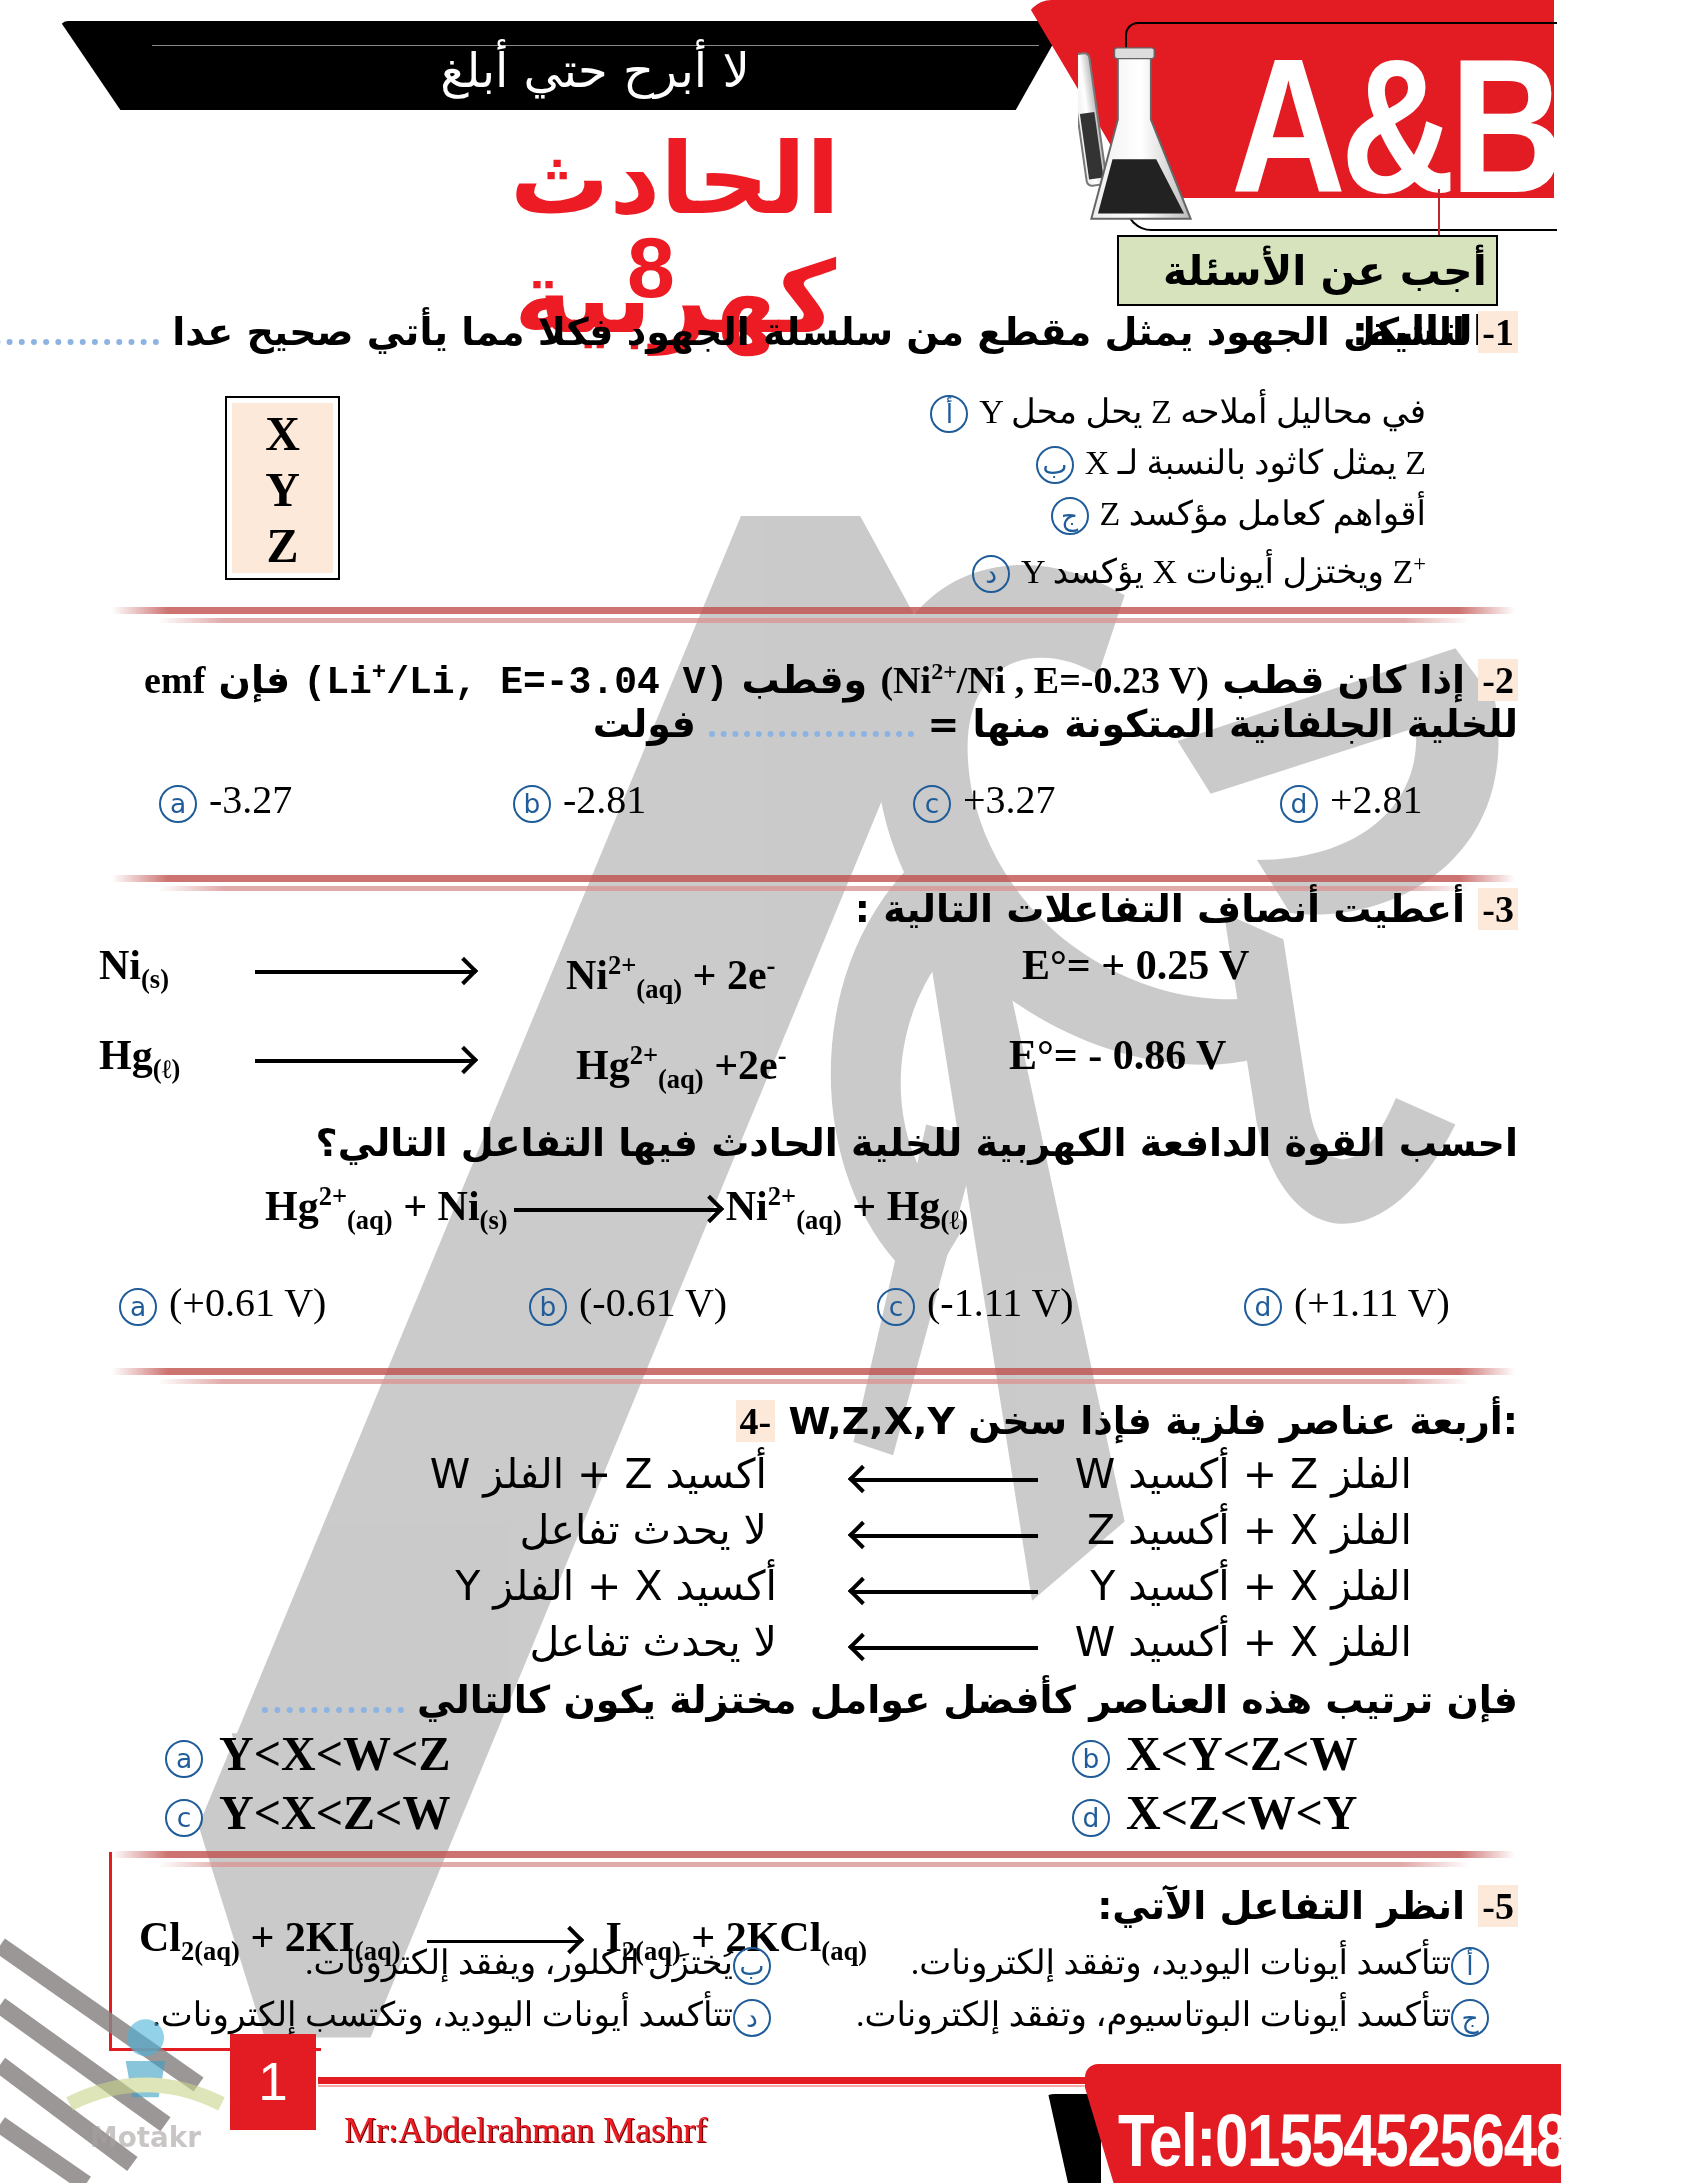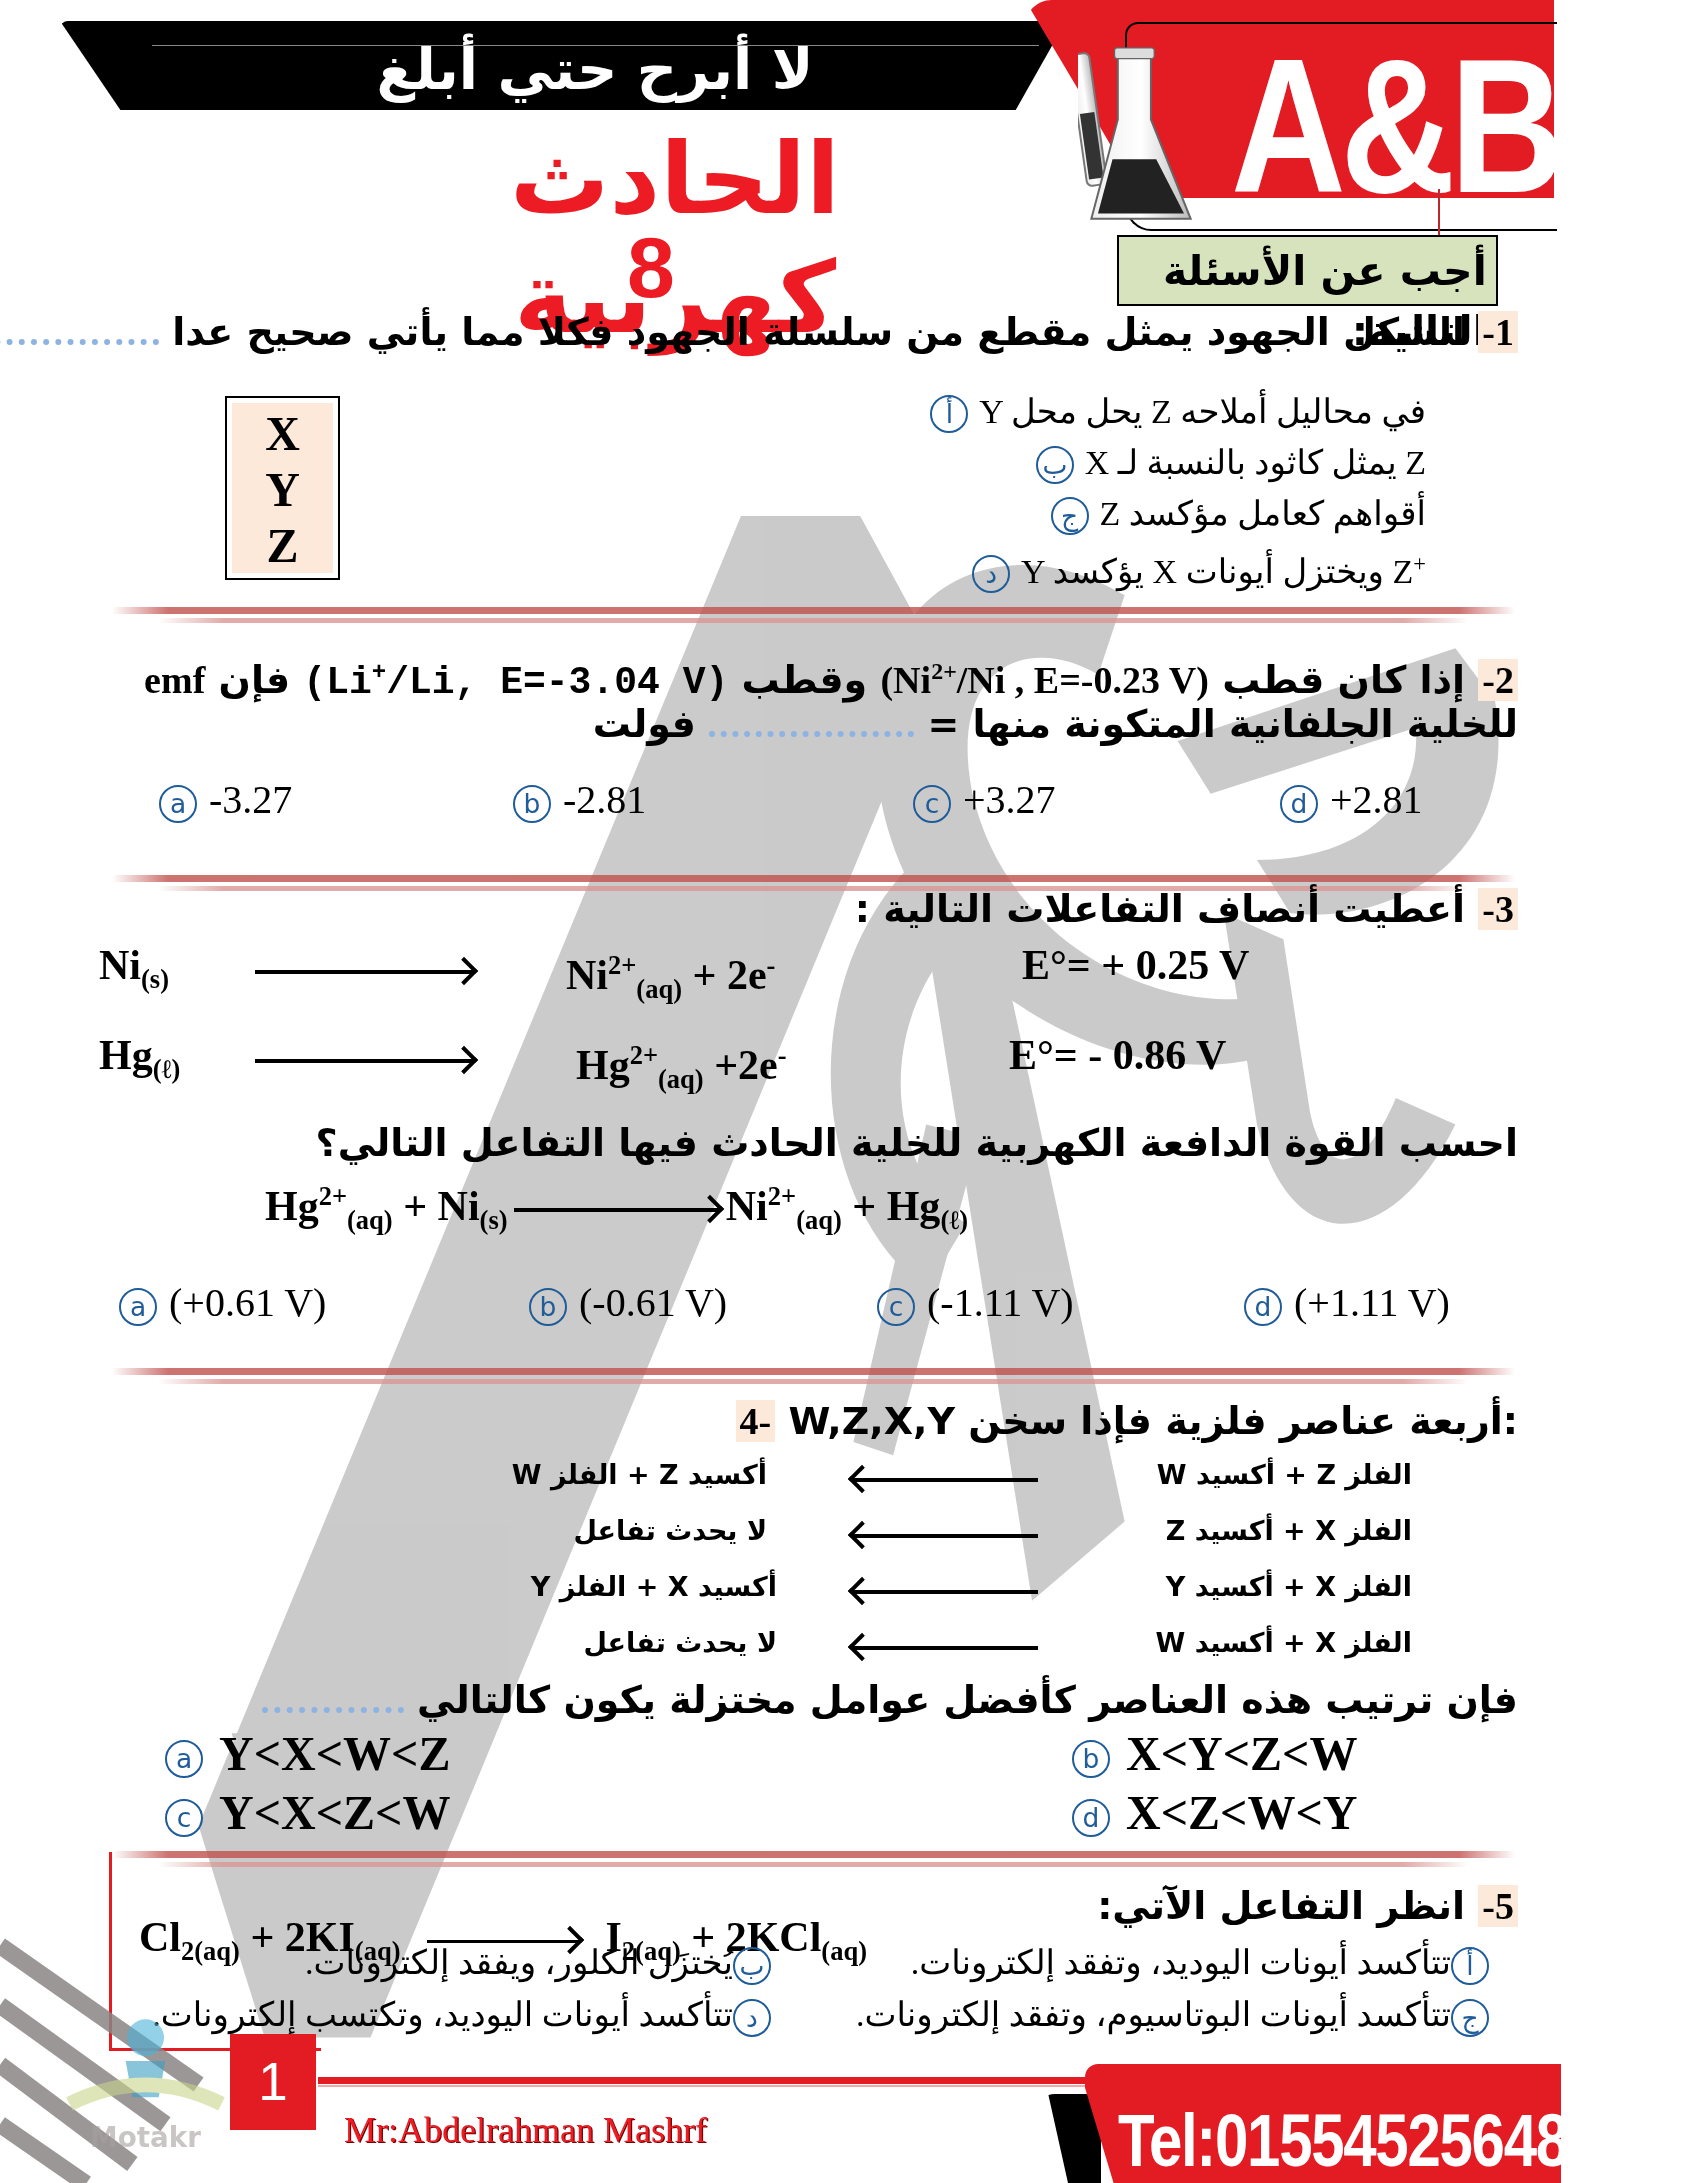--- a/index.html
+++ b/index.html
@@ -12,21 +12,21 @@
   .sans  { font-family:"Liberation Sans", "DejaVu Sans", sans-serif; }
 
   
   .watermark { position:absolute; left:0; top:0; width:1687px; height:2183px; pointer-events:none; z-index:0; }
   .content { position:relative; z-index:1; }
 
   
   .header-black { left:60px; top:21px; width:1006px; height:89px; background:#000; 
       clip-path: polygon(0 0, 100% 0, 95% 100%, 6% 100%); border-radius:8px; }
   .header-line { left:152px; top:45px; width:887px; height:1.3px; background:#888; }
-  .header-slogan { left:198px; top:26.5px; width:794px; text-align:center; color:#fff; font-size:56px; font-weight:bold; line-height:86px; }
+  .header-slogan { left:198px; top:26.5px; width:794px; text-align:center; color:#fff; font-size:48px; font-weight:normal; line-height:86px; }
   .header-red { left:1025px; top:0; width:529px; height:198px; background:#e31b23;
       clip-path: polygon(0 0, 100% 0, 100% 100%, 22% 100%, 10% 45%); border-top-left-radius:26.5px; }
   .header-red-inner { left:1125px; top:22px; width:430px; height:205px; border:2px solid #000; border-right:none; border-bottom-left-radius:26.5px; border-top-left-radius:13.2px; }
   .logo-ab { left:1231px; top:23px; width:304px; text-align:center; color:#fff; font-size:159px; font-weight:bold; line-height:172px; letter-spacing:-5.3px; transform:scaleY(1.2); transform-origin:top; }
   .flask { left:1078px; top:40px; width:126px; height:192px; }
   .red-connector { left:1438px; top:189px; width:2px; height:46px; background:#c0272d; }
 
   .title-main { left:344px; top:119px; width:662px; text-align:center; color:#ed1c24; font-size:99px; font-weight:bold; line-height:119px; }
   .title-num { left:595px; top:218px; width:112px; text-align:center; color:#ed1c24; font-size:86px; font-weight:bold; line-height:99px; }
 
@@ -52,21 +52,21 @@
   .mc { font-size:40px; white-space:nowrap; line-height:46px; }
   .mc .opt-circle { margin-right:12px; }
 
   .eq { font-size:42px; font-weight:bold; white-space:nowrap; line-height:53px; }
   .eq sub, .eq sup { font-size:26.5px; }
   .arrow-r { display:inline-block; width:218px; height:4px; background:#000; position:relative; vertical-align:middle; }
   .arrow-r::after { content:""; position:absolute; right:-1.3px; top:-9.3px; width:16px; height:16px; border-top:4px solid #000; border-right:4px solid #000; transform:rotate(45deg); }
   .arrow-l { display:inline-block; width:185px; height:4px; background:#000; position:relative; vertical-align:middle; }
   .arrow-l::before { content:""; position:absolute; left:-1.3px; top:-9.3px; width:16px; height:16px; border-top:4px solid #000; border-left:4px solid #000; transform:rotate(-45deg); }
 
-  .q4-row { font-size:27px; font-weight:bold; white-space:nowrap; line-height:53px; }
+  .q4-row { font-size:41px; font-weight:normal; white-space:nowrap; line-height:53px; }
   .q4-order { font-size:48px; font-weight:bold; white-space:nowrap; line-height:53px; }
   .q4-order .opt-circle { margin-right:16px; }
 
   .q5-frame-left { left:109px; top:1852px; width:3.3px; height:198px; background:#e31b23; }
   .q5-frame-bot { left:109px; top:2048px; width:212px; height:3.3px; background:#e31b23; }
 
   
   .footer-red { left:1085px; top:2064px; width:476px; height:119px; background:#e31b23; clip-path: polygon(0 0,100% 0,100% 100%, 6% 100%, 0 20%); border-top-left-radius:13.2px; }
   .footer-black-strip { left:1035px; top:2094px; width:66px; height:89px; background:#000; clip-path: polygon(20% 0, 100% 0, 100% 100%, 50% 100%); border-radius:20px 0 0 0; }
   .footer-line { left:318px; top:2077px; width:781px; height:6.6px; background:#e31b23; }

